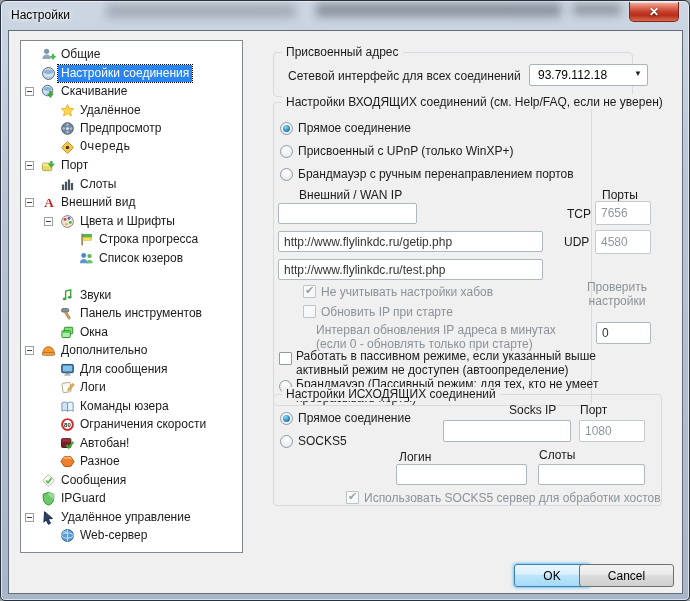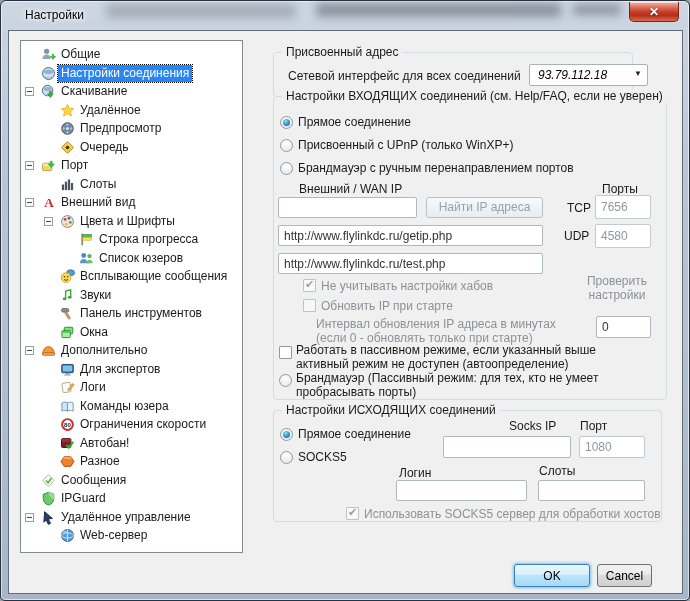--- a/index.html
+++ b/index.html
@@ -6,21 +6,21 @@
     font-family:"Liberation Sans",sans-serif;}
   *{box-sizing:border-box;}
   .win{position:absolute;left:0;top:0;width:690px;height:601px;border-radius:6px 6px 5px 5px;
     border:1px solid #28313d;overflow:hidden;
     background:linear-gradient(180deg,#cdd7e3 0%,#b9c5d4 30%,#a9b6c7 100%);
     box-shadow:inset 0 0 0 1px rgba(255,255,255,.6);}
   .smudge{position:absolute;filter:blur(5px);pointer-events:none;}
   .s1{left:105px;top:3px;width:190px;height:14px;background:#5c6168;opacity:.35;}
   .s2{left:315px;top:2px;width:245px;height:14px;background:#3d434b;opacity:.45;}
   .s3{left:572px;top:3px;width:48px;height:11px;background:#31363d;opacity:.4;}
-  .title{position:absolute;left:24px;top:7px;font-size:12px;color:#000;
+  .title{position:absolute;left:10px;top:7px;font-size:12px;color:#000;
     text-shadow:0 0 4px #fff,0 0 6px #fff;}
   .closebtn{position:absolute;left:628px;top:1px;width:50px;height:20px;
     border:1px solid #7e241b;border-top:none;border-radius:0 0 5px 5px;
     background:linear-gradient(180deg,#f2b5a6 0%,#dd6a57 30%,#c33a26 55%,#b72f1c 70%,#d96b4f 100%);
     box-shadow:inset 0 1px 0 rgba(255,255,255,.55);cursor:pointer;text-align:center;}
   .closebtn .x{font-size:12px;font-weight:bold;color:#fff;line-height:18px;
     text-shadow:0 1px 2px rgba(0,0,0,.6);}
   .content{position:absolute;left:7px;top:29px;width:675px;height:564px;background:#f0f0f0;
     border:1px solid #616d7b;}
   
@@ -38,21 +38,21 @@
   .cap{position:absolute;top:-8px;left:8px;background:#f0f0f0;padding:0 4px;font-size:12px;
     color:#1b1b1b;white-space:nowrap;}
   .lbl{position:absolute;font-size:12px;color:#1b1b1b;white-space:nowrap;}
   .lbl.gray{color:#8b9299;}
   .lbl.wrap{white-space:normal;line-height:14px;}
   .lbl.ctr{text-align:center;}
   .txt{position:absolute;border:1px solid #aeb8bf;border-radius:2px;background:#fff;
     font-family:"Liberation Sans",sans-serif;font-size:12px;padding:0 5px;color:#333;outline:none;}
   .txt.dis{color:#8f979e;border-color:#c2cad0;}
   .combo{position:absolute;border:1px solid #a8b2ba;border-radius:2px;background:#fff;
-    font-size:12px;color:#000;padding:3px 18px 0 8px;cursor:default;font-style:italic;}
+    font-size:12px;color:#000;padding:3px 18px 0 8px;cursor:default;}
   .combo .arrow{position:absolute;right:5px;top:4px;font-size:8px;color:#222;}
   .rad{position:absolute;width:13px;height:13px;border-radius:50%;border:1px solid #8e9aa5;
     background:radial-gradient(circle at 50% 30%,#ffffff,#e6ebee 80%);}
   .rad.on::after{content:"";position:absolute;left:2px;top:2px;width:7px;height:7px;border-radius:50%;
     background:radial-gradient(circle at 38% 32%,#8edcf2 0%,#2f8fc4 55%,#175d88 100%);}
   .chk{position:absolute;width:13px;height:13px;border:1px solid #8e9aa5;border-radius:1px;background:#fff;}
   .chk.dis{border-color:#bcc3c9;background:#f7f8f8;}
   .chk.on::after{content:"✔";position:absolute;left:1px;top:-2px;font-size:11px;color:#9aa1a7;}
   .btn{position:absolute;border:1px solid #707070;border-radius:3px;font-family:"Liberation Sans",sans-serif;
     font-size:12px;color:#000;cursor:pointer;
@@ -123,21 +123,21 @@
               <circle cx="8" cy="8" r="6.2" fill="#6f87a0" stroke="#46566a"></circle>
               <circle cx="8" cy="8" r="1.6" fill="#d7e3ee"></circle>
               <circle cx="8" cy="4" r="1.3" fill="#aebfd0"></circle>
               <circle cx="8" cy="12" r="1.3" fill="#aebfd0"></circle>
               <circle cx="4" cy="8" r="1.3" fill="#aebfd0"></circle>
               <circle cx="12" cy="8" r="1.3" fill="#aebfd0"></circle>
             </svg>
           </span>
           <span class="tlabel" style="left:56px">Предпросмотр</span>
         </div>
-        <div class="trow" style="top: 97.5px;">
+        <div class="trow" style="top: 97.5px; font-family: Liberation Mono, monospace;">
           <span class="ticon" style="left:39px">
             <svg width="15" height="15" viewBox="0 0 16 16" xmlns="http://www.w3.org/2000/svg">
               <rect x="3.4" y="3.4" width="9.2" height="9.2" rx="1.5" transform="rotate(45 8 8)" fill="#f7c84a" stroke="#b98a1e"></rect>
               <circle cx="8" cy="8" r="1.9" fill="#3a3a3a"></circle>
             </svg>
           </span>
           <span class="tlabel" style="left:56px">Очередь</span>
         </div>
         <div class="trow" style="top: 116px;">
           <span class="exp" style="left:4px"></span>
@@ -197,32 +197,20 @@
         <div class="trow" style="top: 190px;">
           <span class="ticon" style="left:58px">
             <svg width="15" height="15" viewBox="0 0 16 16" xmlns="http://www.w3.org/2000/svg">
               <rect x="2.6" y="1.8" width="1.5" height="12.4" fill="#8a6a4a"></rect>
               <rect x="4.1" y="2.4" width="9.4" height="3.2" fill="#56b84e" stroke="#3a8a34" stroke-width=".5"></rect>
               <rect x="4.1" y="5.6" width="9.4" height="3.2" fill="#f0e24a" stroke="#b8a82a" stroke-width=".5"></rect>
             </svg>
           </span>
           <span class="tlabel" style="left:75px">Строка прогресса</span>
         </div>
-        <div class="trow" style="top: 227px;">
-          <span class="ticon" style="left:39px">
-            <svg width="15" height="15" viewBox="0 0 16 16" xmlns="http://www.w3.org/2000/svg">
-              <ellipse cx="11.3" cy="4" rx="4.2" ry="3.1" fill="#5b9bd5" stroke="#3a6f9f"></ellipse>
-              <circle cx="6.4" cy="9.2" r="5.1" fill="#ffd84a" stroke="#c9a52a"></circle>
-              <circle cx="4.7" cy="8.2" r=".8" fill="#333"></circle>
-              <circle cx="8.1" cy="8.2" r=".8" fill="#333"></circle>
-              <path d="M4.4 11.2c1.2 1 2.8 1 4 0" stroke="#333" fill="none"></path>
-            </svg>
-          </span>
-          <span class="tlabel" style="left:56px">Всплывающие сообщения</span>
-        </div>
         <div class="trow" style="top: 245.5px;">
           <span class="ticon" style="left:39px">
             <svg width="15" height="15" viewBox="0 0 16 16" xmlns="http://www.w3.org/2000/svg">
               <path d="M6 3.2v8" stroke="#3aa33a" stroke-width="1.5"></path>
               <path d="M6 3.2l5.4-1.3v7.6" stroke="#3aa33a" stroke-width="1.5" fill="none"></path>
               <ellipse cx="4.9" cy="11.6" rx="2" ry="1.5" fill="#3aa33a"></ellipse>
               <ellipse cx="10.3" cy="9.9" rx="2" ry="1.5" fill="#3aa33a"></ellipse>
             </svg>
           </span>
           <span class="tlabel" style="left:56px">Звуки</span>
@@ -258,21 +246,21 @@
         </div>
         <div class="trow" style="top: 319.5px;">
           <span class="ticon" style="left:39px">
             <svg width="15" height="15" viewBox="0 0 16 16" xmlns="http://www.w3.org/2000/svg">
               <rect x="1.8" y="2.6" width="12.4" height="8.8" rx="1" fill="#3a6ea5" stroke="#24486e"></rect>
               <rect x="3" y="3.8" width="10" height="6.2" fill="#7fc4e8"></rect>
               <rect x="6" y="11.4" width="4" height="1.8" fill="#8a949e"></rect>
               <rect x="4.4" y="13.2" width="7.2" height="1.3" rx=".6" fill="#8a949e"></rect>
             </svg>
           </span>
-          <span class="tlabel" style="left:56px">Для экспертов</span>
+          <span class="tlabel" style="left:56px">Для сообщения</span>
         </div>
         <div class="trow" style="top: 338px;">
           <span class="ticon" style="left:39px">
             <svg width="15" height="15" viewBox="0 0 16 16" xmlns="http://www.w3.org/2000/svg">
               <rect x="2.6" y="3" width="8.8" height="10" rx="1" fill="#fdfdf5" stroke="#b0a890" transform="rotate(-8 7 8)"></rect>
               <path d="M8.8 9.2l4.6-5.6 1.8 1.5-4.6 5.5-2.3.6z" fill="#e8b04a" stroke="#9a6f2a" stroke-width=".5"></path>
             </svg>
           </span>
           <span class="tlabel" style="left:56px">Логи</span>
         </div>
@@ -356,37 +344,36 @@
 
     <div class="grp" style="left:264px;top:21px;width:360px;height:45px">
       <span class="cap">Присвоенный адрес</span>
       <span class="lbl" style="left:14px;top:16px">Сетевой интерфейс для всех соединений</span>
       <div class="combo" style="left:255px;top:11px;width:119px;height:22px">
         <span>93.79.112.18</span>
         <span class="arrow">▼</span>
       </div>
     </div>
 
-    <div class="grp" style="left:264px;top:65px;width:394px;height:304px">
+    <div class="grp" style="left:264px;top:71px;width:319px;height:304px">
       <span class="cap">Настройки ВХОДЯЩИХ соединений (см. Help/FAQ, если не уверен)</span>
 
       <span class="rad on" style="left:6px;top:19px"></span>
       <span class="lbl" style="left:24px;top:18px">Прямое соединение</span>
 
       <span class="rad" style="left:6px;top:42px"></span>
       <span class="lbl" style="left:24px;top:41px">Присвоенный с UPnP (только WinXP+)</span>
 
       <span class="rad" style="left:6px;top:65px"></span>
       <span class="lbl" style="left:24px;top:64px">Брандмауэр с ручным перенаправлением портов</span>
 
       <span class="lbl" style="left:25px;top:85px">Внешний / WAN IP</span>
       <span class="lbl" style="left:328px;top:85px">Порты</span>
 
       <input class="txt" style="left: 4px; top: 100px; width: 139px; height: 21px;" value="">
-      <div class="btn-dis" style="left:152px;top:100px;width:117px;height:21px;line-height:19px">Найти IP адреса</div>
       <span class="lbl" style="left:293px;top:104px">TCP</span>
       <input class="txt dis" style="left: 321px; top: 98px; width: 56px; height: 24px;" value="7656">
 
       <input class="txt" style="left: 4px; top: 128px; width: 265px; height: 21px;" value="http://www.flylinkdc.ru/getip.php">
       <span class="lbl" style="left:290px;top:132px">UDP</span>
       <input class="txt dis" style="left: 321px; top: 127px; width: 56px; height: 24px;" value="4580">
 
       <input class="txt" style="left: 4px; top: 156px; width: 265px; height: 21px;" value="http://www.flylinkdc.ru/test.php">
       <div class="lbl gray wrap ctr" style="left:299px;top:177px;width:88px">Проверить настройки</div>
 
@@ -400,21 +387,21 @@
       <span class="lbl gray" style="left:42px;top:234px">(если 0 - обновлять только при старте)</span>
       <input class="txt" style="left: 322px; top: 219px; width: 55px; height: 22px;" value="0">
 
       <span class="chk" style="left:5px;top:249px"></span>
       <div class="lbl wrap" style="left:22px;top:246px;width:343px">Работать в пассивном режиме, если указанный выше активный режим не доступен (автоопределение)</div>
 
       <span class="rad" style="left:5px;top:277px"></span>
       <div class="lbl wrap" style="left:22px;top:274px;width:355px">Брандмауэр (Пассивный режим: для тех, кто не умеет пробрасывать порты)</div>
     </div>
 
-    <div class="grp" style="left:264px;top:379px;width:389px;height:112px">
+    <div class="grp" style="left:264px;top:363px;width:389px;height:112px">
       <span class="cap">Настройки ИСХОДЯЩИХ соединений</span>
 
       <span class="rad on" style="left:6px;top:17px"></span>
       <span class="lbl" style="left:24px;top:16px">Прямое соединение</span>
 
       <span class="rad" style="left:6px;top:40px"></span>
       <span class="lbl" style="left:24px;top:39px">SOCKS5</span>
 
       <span class="lbl" style="left:235px;top:8px">Socks IP</span>
       <span class="lbl" style="left:306px;top:8px">Порт</span>
@@ -424,15 +411,15 @@
       <span class="lbl" style="left:125px;top:55px">Логин</span>
       <span class="lbl" style="left:265px;top:53px">Слоты</span>
       <input class="txt" style="left: 122px; top: 69px; width: 131px; height: 21px;" value="">
       <input class="txt" style="left: 264px; top: 69px; width: 107px; height: 21px;" value="">
 
       <span class="chk dis on" style="left:72px;top:96px"></span>
       <span class="lbl gray" style="left:90px;top:96px">Использовать SOCKS5 сервер для обработки хостов</span>
     </div>
 
     <button class="btn ok" style="left:505px;top:533px;width:76px;height:23px">OK</button>
-    <button class="btn" style="left:588px;top:533px;width:55px;height:23px">Cancel</button>
+    <button class="btn" style="left:570px;top:533px;width:95px;height:23px">Cancel</button>
   </div>
 </div>
 
 </body></html>

